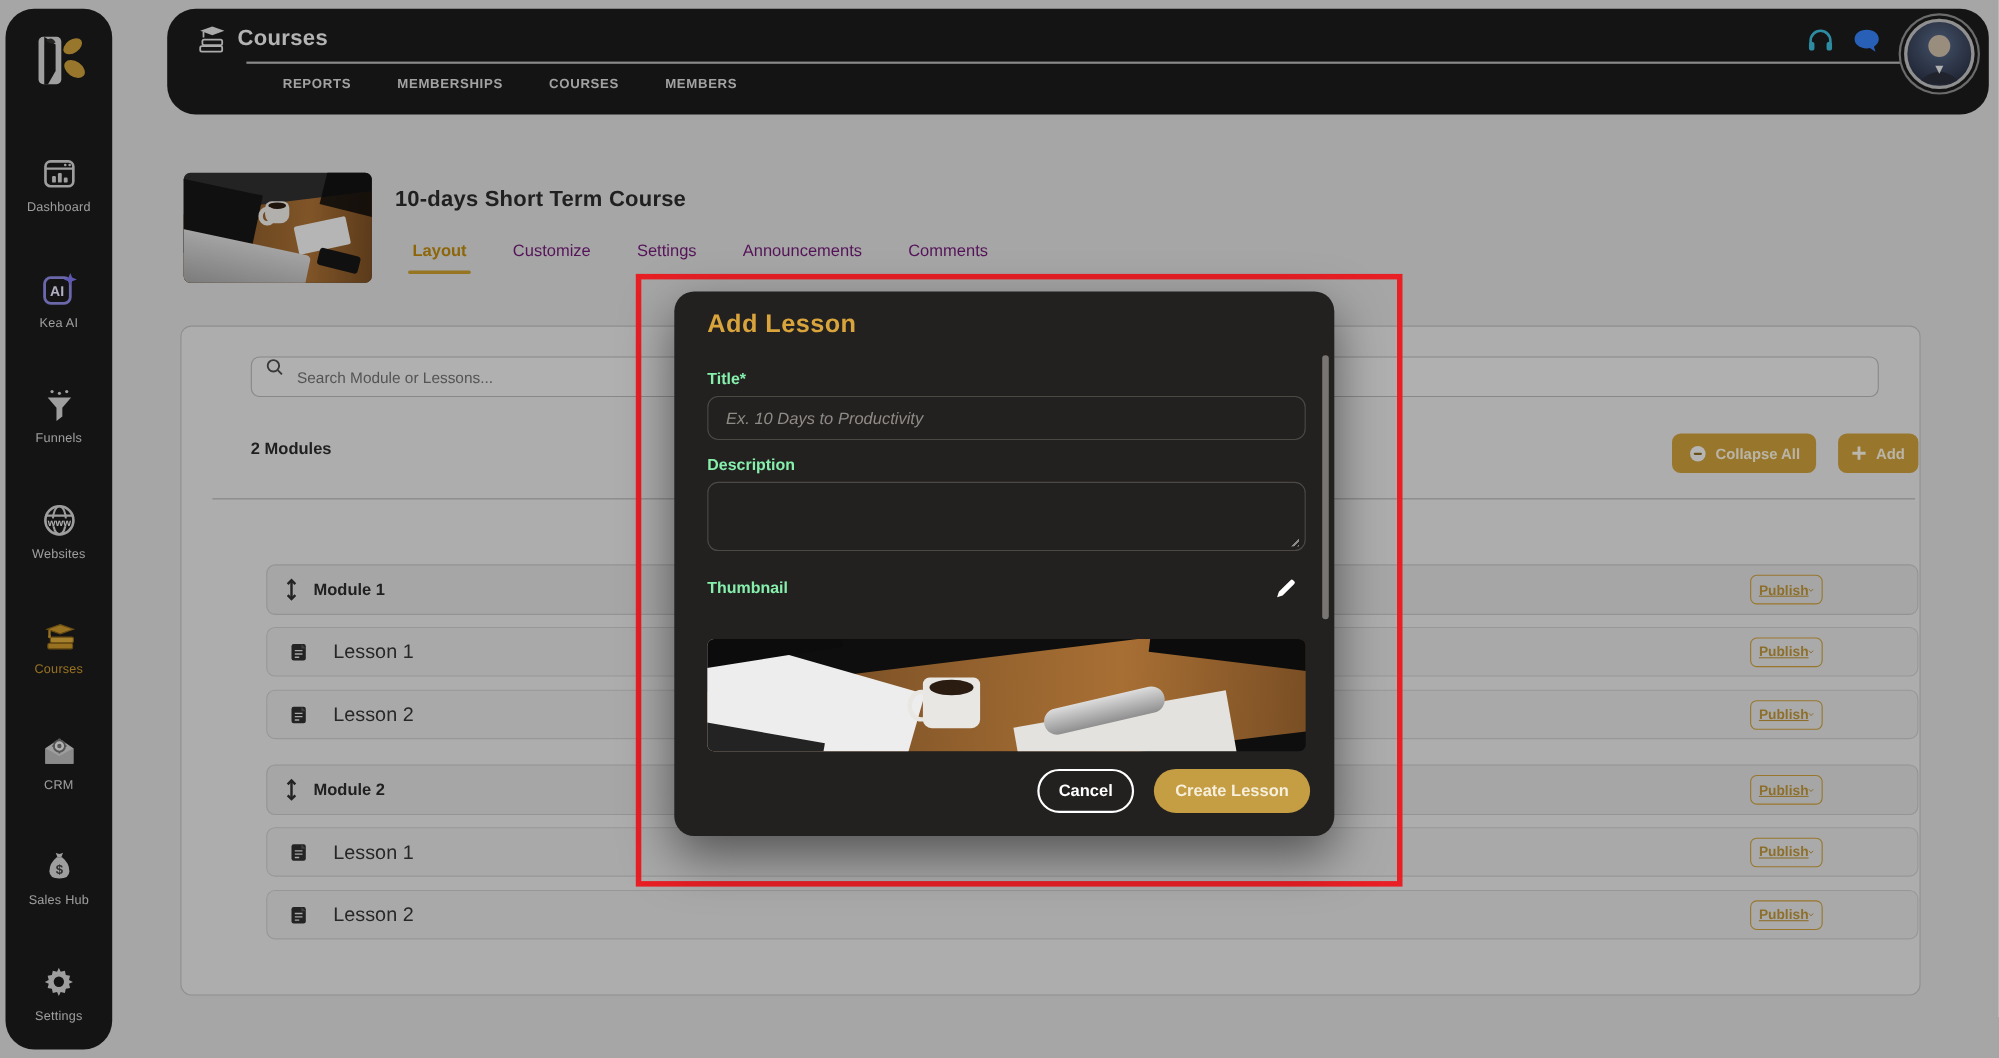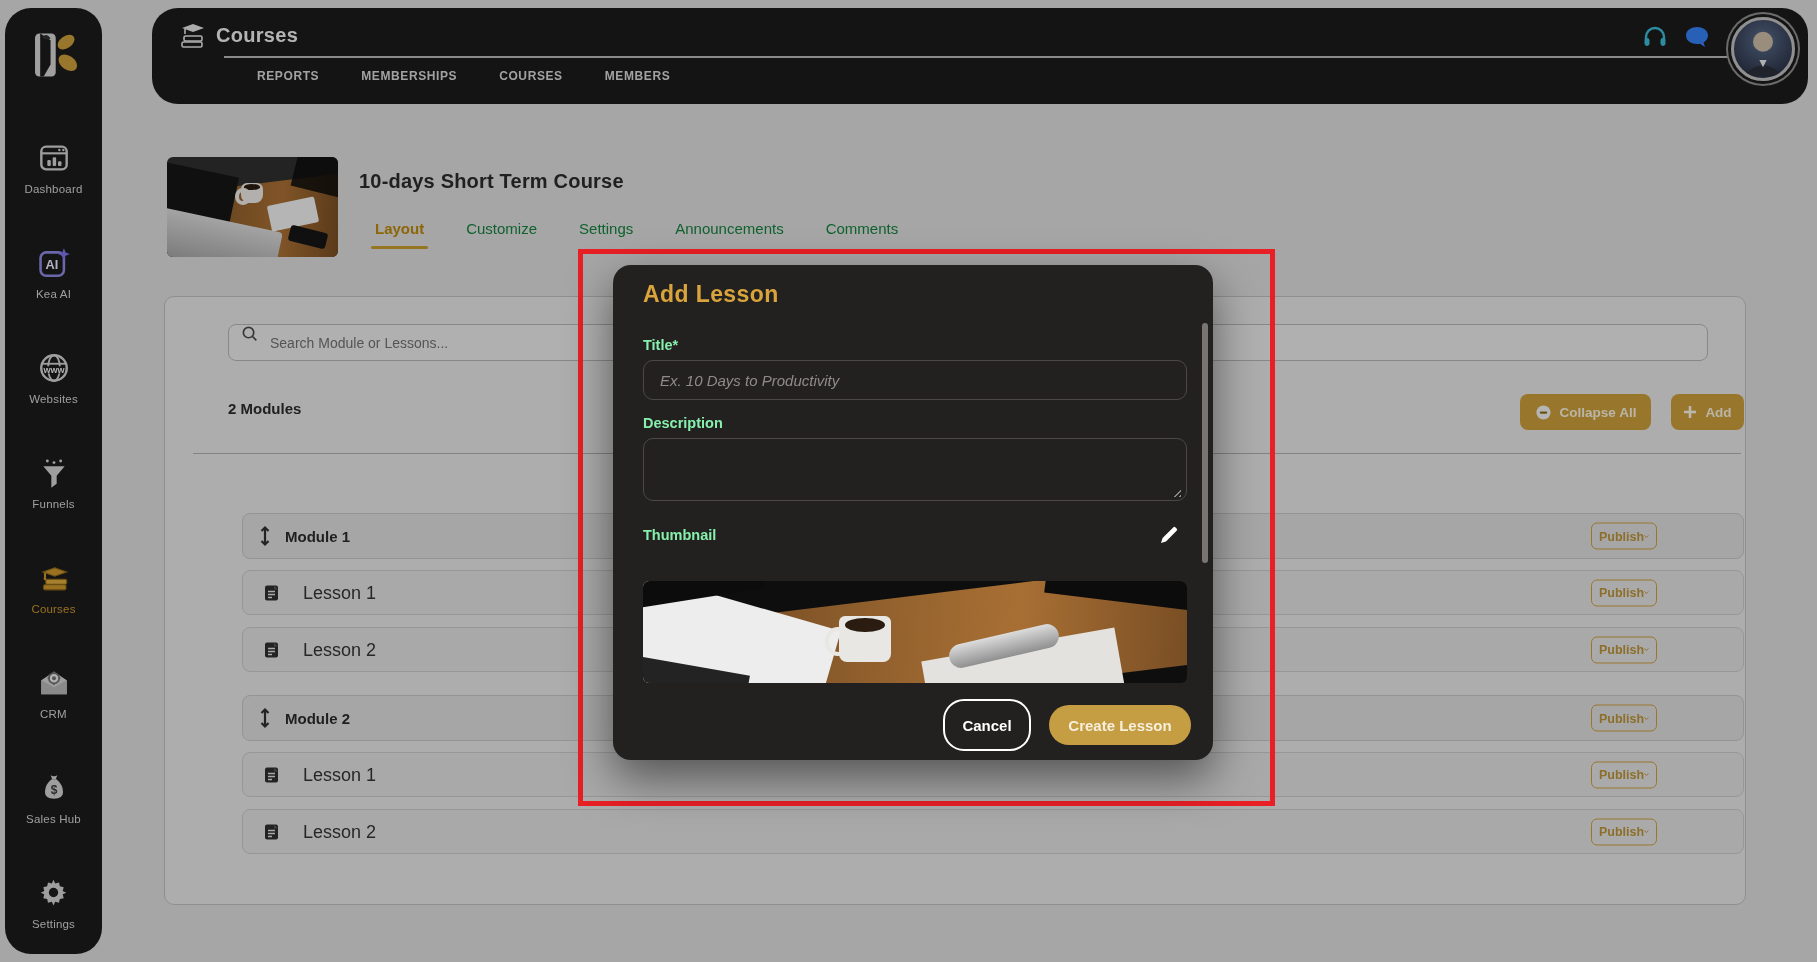--- a/index.html
+++ b/index.html
@@ -23,21 +23,21 @@
   .hdr-nav{position:absolute;left:105px;top:61px;display:flex;gap:42px;}
   .hdr-nav span{font-size:12px;font-weight:600;letter-spacing:.6px;color:#d4d4d4;cursor:pointer;}
   .hdr-headset{position:absolute;left:1490px;top:16px;width:26px;height:26px;}
   .hdr-chat{position:absolute;left:1532px;top:17px;width:26px;height:24px;}
   .avatar{position:absolute;left:1579px;top:9px;width:64px;height:64px;border-radius:50%;border:3px solid #bdbdbd;background:radial-gradient(circle at 50% 35%,#5a6b8a,#2c3448 75%);overflow:hidden;box-shadow:0 0 0 3px #1b1b1b,0 0 0 5px #8c8c8c;}
 
   
   .course-thumb{position:absolute;left:167px;top:157px;width:171px;height:100px;border-radius:6px;overflow:hidden;background:#2e2e2e;}
   .course-title{position:absolute;left:359px;top:170px;font-size:20px;font-weight:bold;color:#2b2b2b;letter-spacing:.2px;}
   .tabs{position:absolute;left:375px;top:220px;display:flex;gap:42px;align-items:center;}
-  .tab{position:relative;font-size:15px;color:#15803d;cursor:pointer;padding-bottom:12px;}
+  .tab{position:relative;font-size:15px;color:#701a75;cursor:pointer;padding-bottom:12px;}
   .tab.active{color:#b8860b;font-weight:600;}
   .tab.active::after{content:"";position:absolute;left:-4px;right:-4px;bottom:0;height:3px;border-radius:2px;background:#c49a2e;}
 
   
   .card{position:absolute;left:164px;top:296px;width:1582px;height:609px;background:#e3e3e3;border:1px solid #bcbcbc;border-radius:10px;}
   .search-wrap{position:absolute;left:63px;top:27px;width:1480px;height:37px;border:1px solid #b2b2b2;border-radius:8px;background:#e7e7e7;display:flex;padding:0 12px;}
   .search-wrap input{flex:1;border:none;outline:none;background:transparent;font-size:14px;color:#444;}
   .search-wrap input::placeholder{color:#6f6f6f;}
   .mod-count{position:absolute;left:63px;top:103px;font-size:15px;font-weight:bold;color:#2b2b2b;}
   .btn-gold{position:absolute;height:36px;border-radius:8px;background:#c79b3a;color:#f3ecd9;font-size:13.5px;font-weight:600;display:flex;align-items:center;justify-content:center;gap:8px;cursor:pointer;border:none;}
@@ -45,38 +45,38 @@
   .btn-add{left:1506px;top:97px;width:73px;}
   .card-divider{position:absolute;left:28px;right:4px;top:156px;height:1px;background:#ababab;}
 
   .row{position:absolute;left:77px;right:1px;border-radius:8px;}
   .row.module{height:46px;background:#d9d9d9;border:1px solid #c2c2c2;}
   .row.lesson{height:45px;background:#dedede;border:1px solid #c6c6c6;}
   .row .drag{position:absolute;left:14px;top:50%;transform:translateY(-50%);width:16px;height:22px;}
   .row .doc{position:absolute;left:21px;top:50%;transform:translateY(-50%);width:15px;height:17px;}
   .row .mlabel{position:absolute;left:42px;top:50%;transform:translateY(-50%);font-size:15px;font-weight:bold;color:#2b2b2b;}
   .row .llabel{position:absolute;left:60px;top:50%;transform:translateY(-50%);font-size:18px;color:#333;}
-  .publish{position:absolute;right:86px;top:50%;transform:translateY(-50%);width:66px;height:27px;padding:0 7px;border:1.5px solid #c79b3a;border-radius:6px;color:#b9913a;font-size:12.5px;font-weight:600;display:flex;align-items:center;justify-content:space-between;cursor:pointer;background:rgba(255,255,255,.05);}
+  .publish{position:absolute;right:86px;top:50%;transform:translateY(-50%);width:66px;height:27px;padding:0 7px;border:1.5px solid #c79b3a;border-radius:6px;color:#b9913a;font-size:12.5px;font-weight:600;display:flex;align-items:center;justify-content:space-between;cursor:pointer;background:rgba(255,255,255,.05);text-decoration:underline;}
 
   
   .overlay{position:absolute;inset:0;background:rgba(0,0,0,0.235);z-index:50;}
   .red-box{position:absolute;left:578px;top:249px;width:697px;height:557px;border:5px solid #e81f25;z-index:60;pointer-events:none;}
   .modal{position:absolute;left:613px;top:265px;width:600px;height:495px;background:#232120;border-radius:18px;z-index:70;box-shadow:0 18px 45px rgba(0,0,0,.5);padding:0 28px;}
   .modal h2{position:absolute;left:30px;top:16px;margin:0;font-size:23px;font-weight:bold;color:#d9a43c;letter-spacing:.4px;}
   .m-label{position:absolute;left:30px;font-size:14.5px;font-weight:bold;color:#86efac;}
   .m-input{position:absolute;left:30px;top:95px;width:544px;height:40px;background:transparent;border:1.5px solid #4c4945;border-radius:10px;color:#ddd;font-size:15px;font-style:italic;padding:0 16px;outline:none;}
   .m-input::placeholder{color:#8f8b86;font-style:italic;}
   .m-textarea{position:absolute;left:30px;top:173px;width:544px;height:63px;background:transparent;border:1.5px solid #4c4945;border-radius:10px;resize:none;outline:none;color:#ddd;font-size:14px;padding:8px 12px;}
   .resize-corner{position:absolute;left:558px;top:222px;width:10px;height:10px;clip-path:polygon(100% 0,100% 100%,0 100%);background:repeating-linear-gradient(135deg,transparent 0 2px,#8a8a8a 2px 3.5px);pointer-events:none;}
   .thumb-row{position:absolute;left:30px;top:260px;width:544px;display:flex;align-items:center;justify-content:space-between;}
   .pencil{width:20px;height:20px;cursor:pointer;margin-right:8px;}
   .m-thumb{position:absolute;left:30px;top:316px;width:544px;height:102px;border-radius:6px;overflow:hidden;background:#0e0e0e;}
   .m-scroll{position:absolute;right:5px;top:58px;width:6px;height:240px;border-radius:3px;background:#787572;}
   .m-btns{position:absolute;right:22px;top:434px;display:flex;gap:18px;align-items:center;}
-  .btn-cancel{width:88px;height:52px;border-radius:21px;border:2.5px solid #ffffff;background:transparent;color:#fff;font-size:15px;font-weight:600;cursor:pointer;}
+  .btn-cancel{width:88px;height:40px;border-radius:21px;border:2.5px solid #ffffff;background:transparent;color:#fff;font-size:15px;font-weight:600;cursor:pointer;}
   .btn-create{width:142px;height:40px;border-radius:21px;border:none;background:#c59d43;color:#f6efdc;font-size:15px;font-weight:600;cursor:pointer;}
 
   
   .wood{position:absolute;left:-6%;top:14%;width:115%;height:100%;transform:rotate(-7deg);background:linear-gradient(100deg,#5f3c1d,#94622e 45%,#a86f34 65%,#6b441f);}
   .paper{position:absolute;background:#ededed;}
   .mug{position:absolute;background:#e9e7e3;border-radius:6px 6px 8px 8px;}
   .mug::before{content:"";position:absolute;left:12%;top:6%;width:76%;height:30%;border-radius:50%;background:#2a1c10;}
   .mug::after{content:"";position:absolute;left:-26%;top:24%;width:34%;height:46%;border:4px solid #e9e7e3;border-radius:50%;}
   .dark-corner{position:absolute;background:#0c0c0c;}
 </style>
@@ -116,41 +116,41 @@
               <rect x="2.5" y="4.5" width="16.5" height="16.5" rx="4" fill="none" stroke="#8d87e0" stroke-width="1.8"></rect>
               <text x="10.5" y="16.5" text-anchor="middle" font-size="9" font-weight="bold" fill="#e8e6ff">AI</text>
               <path d="M19 1.5 l1.2 3 3 1.2 -3 1.2 -1.2 3 -1.2 -3 -3 -1.2 3 -1.2z" fill="#7b74e8"></path>
             </svg>
         </span>
         <span class="lbl">Kea AI</span>
       </div>
 
       <div class="side-item">
         <span class="ic">
+          <svg viewBox="0 0 24 24" width="32" height="32">
+              <circle cx="7" cy="3" r="1.1" fill="#cfcfcf"></circle>
+              <circle cx="12" cy="4.2" r="1.1" fill="#cfcfcf"></circle>
+              <circle cx="17" cy="3" r="1.1" fill="#cfcfcf"></circle>
+              <path d="M4 7 h16 l-6 7 v6 l-4 3 v-9 z" fill="#cfcfcf"></path>
+            </svg>
+        </span>
+        <span class="lbl">Funnels</span>
+      </div>
+
+      <div class="side-item">
+        <span class="ic">
           <svg viewBox="0 0 24 24" width="34" height="34">
               <circle cx="12" cy="12" r="9" fill="none" stroke="#cfcfcf" stroke-width="1.7"></circle>
               <ellipse cx="12" cy="12" rx="4.2" ry="9" fill="none" stroke="#cfcfcf" stroke-width="1.3"></ellipse>
               <line x1="3" y1="9" x2="21" y2="9" stroke="#cfcfcf" stroke-width="1.3"></line>
               <rect x="4.5" y="10.8" width="15" height="5" fill="#1b1b1b"></rect>
               <text x="12" y="15.4" text-anchor="middle" font-size="6.4" font-weight="bold" fill="#e6e6e6">www</text>
             </svg>
         </span>
         <span class="lbl">Websites</span>
-      </div>
-
-      <div class="side-item">
-        <span class="ic">
-          <svg viewBox="0 0 24 24" width="32" height="32">
-              <circle cx="7" cy="3" r="1.1" fill="#cfcfcf"></circle>
-              <circle cx="12" cy="4.2" r="1.1" fill="#cfcfcf"></circle>
-              <circle cx="17" cy="3" r="1.1" fill="#cfcfcf"></circle>
-              <path d="M4 7 h16 l-6 7 v6 l-4 3 v-9 z" fill="#cfcfcf"></path>
-            </svg>
-        </span>
-        <span class="lbl">Funnels</span>
       </div>
 
       <div class="side-item active">
         <span class="ic">
           <svg viewBox="0 0 24 24" width="36" height="36">
               <rect x="5" y="16.5" width="15" height="3.4" rx="1" fill="#c8952c" stroke="#8a6418" stroke-width="0.7"></rect>
               <rect x="6.5" y="12.8" width="14" height="3.4" rx="1" fill="#d8a83c" stroke="#8a6418" stroke-width="0.7"></rect>
               <path d="M12.5 5.2 L20.5 8 L12.5 10.8 L4.5 8 Z" fill="#c8952c" stroke="#8a6418" stroke-width="0.7"></path>
               <line x1="6" y1="8.6" x2="6" y2="12.2" stroke="#c8952c" stroke-width="1.4"></line>
               <circle cx="6" cy="12.6" r="0.9" fill="#c8952c"></circle>

